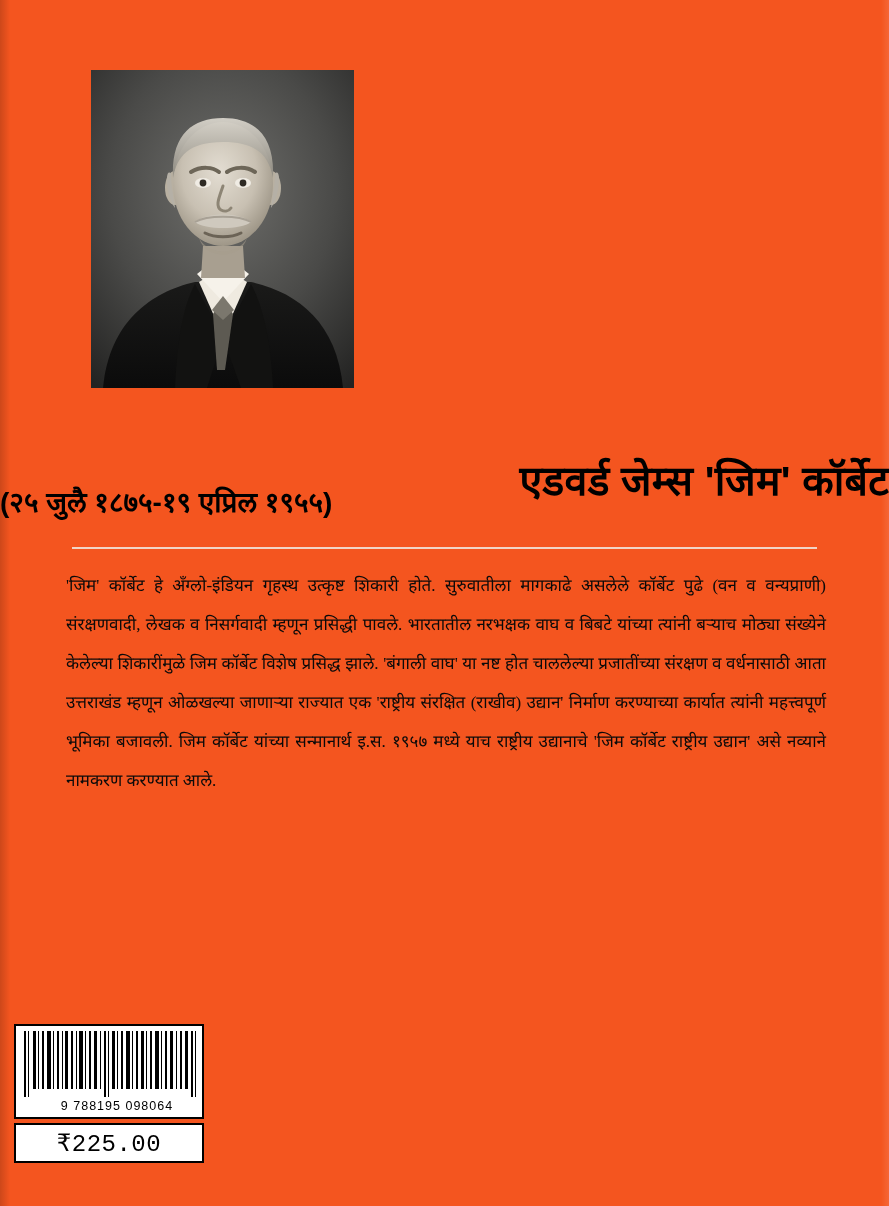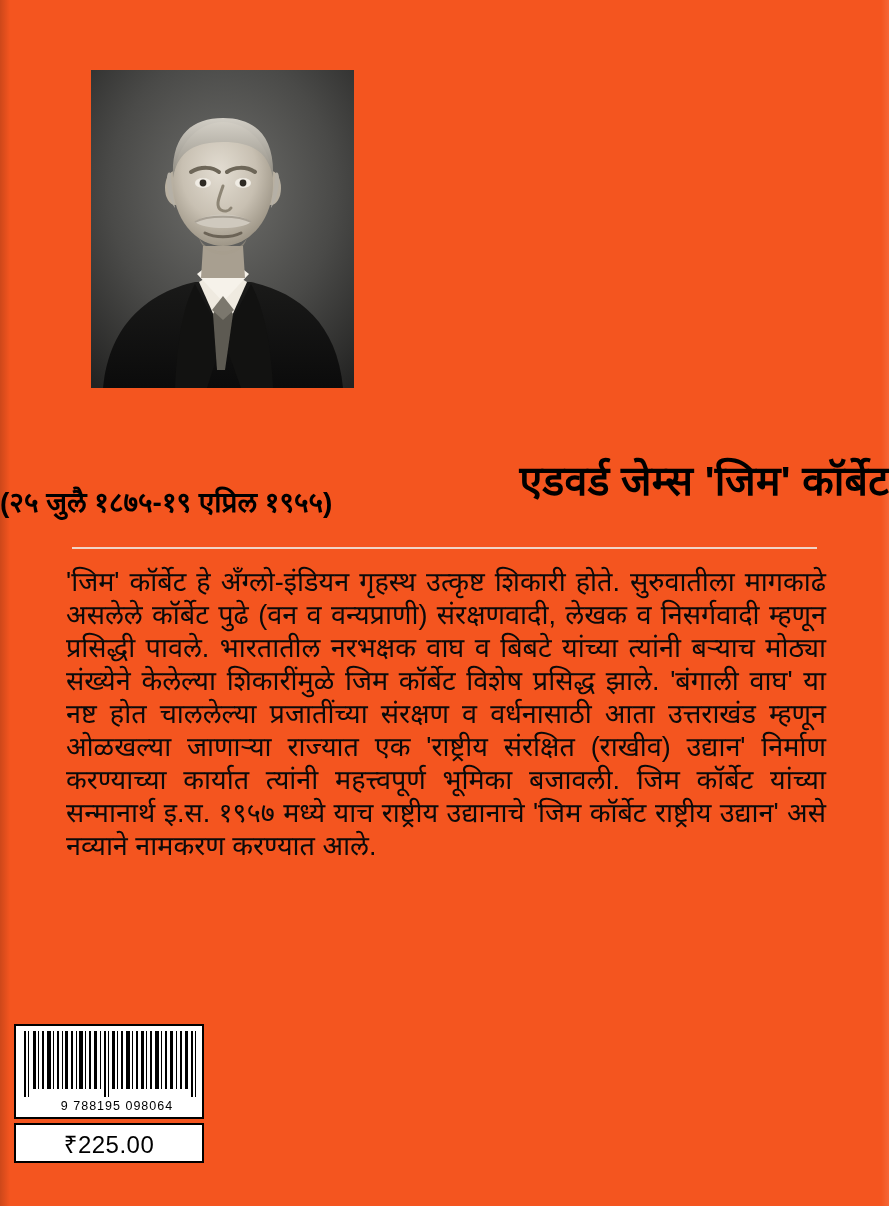--- a/index.html
+++ b/index.html
@@ -91,24 +91,24 @@
     background: #f0ece4;
     opacity: 0.85;
   }
 
   
   .bio-body {
     position: absolute;
     left: 66px;
     top: 566px;
     width: 760px;
-    font-family: Liberation Sans, sans-serif;
-    font-size: 27px;
+    font-family: Liberation Serif, serif;
+    font-size: 17px;
     color: #0a0a0a;
-    line-height: 33px;
+    line-height: 39px;
     text-align: justify;
     text-justify: inter-word;
   }
   .bio-body p { margin: 0; }
 
   
   .barcode-block {
     position: absolute;
     left: 14px;
     top: 1024px;
@@ -138,21 +138,21 @@
     width: 190px;
     height: 40px;
     background: #ffffff;
     border: 2px solid #000000;
     box-sizing: border-box;
     display: flex;
     align-items: center;
     justify-content: center;
   }
   .price-text {
-    font-family: Liberation Sans, sans-serif;
+    font-family: Liberation Mono, monospace;
     font-size: 24px;
     color: #000000;
     letter-spacing: 0.5px;
   }
 </style>
 </head>
 <body>
 
 <div class="book-back-cover">
 

